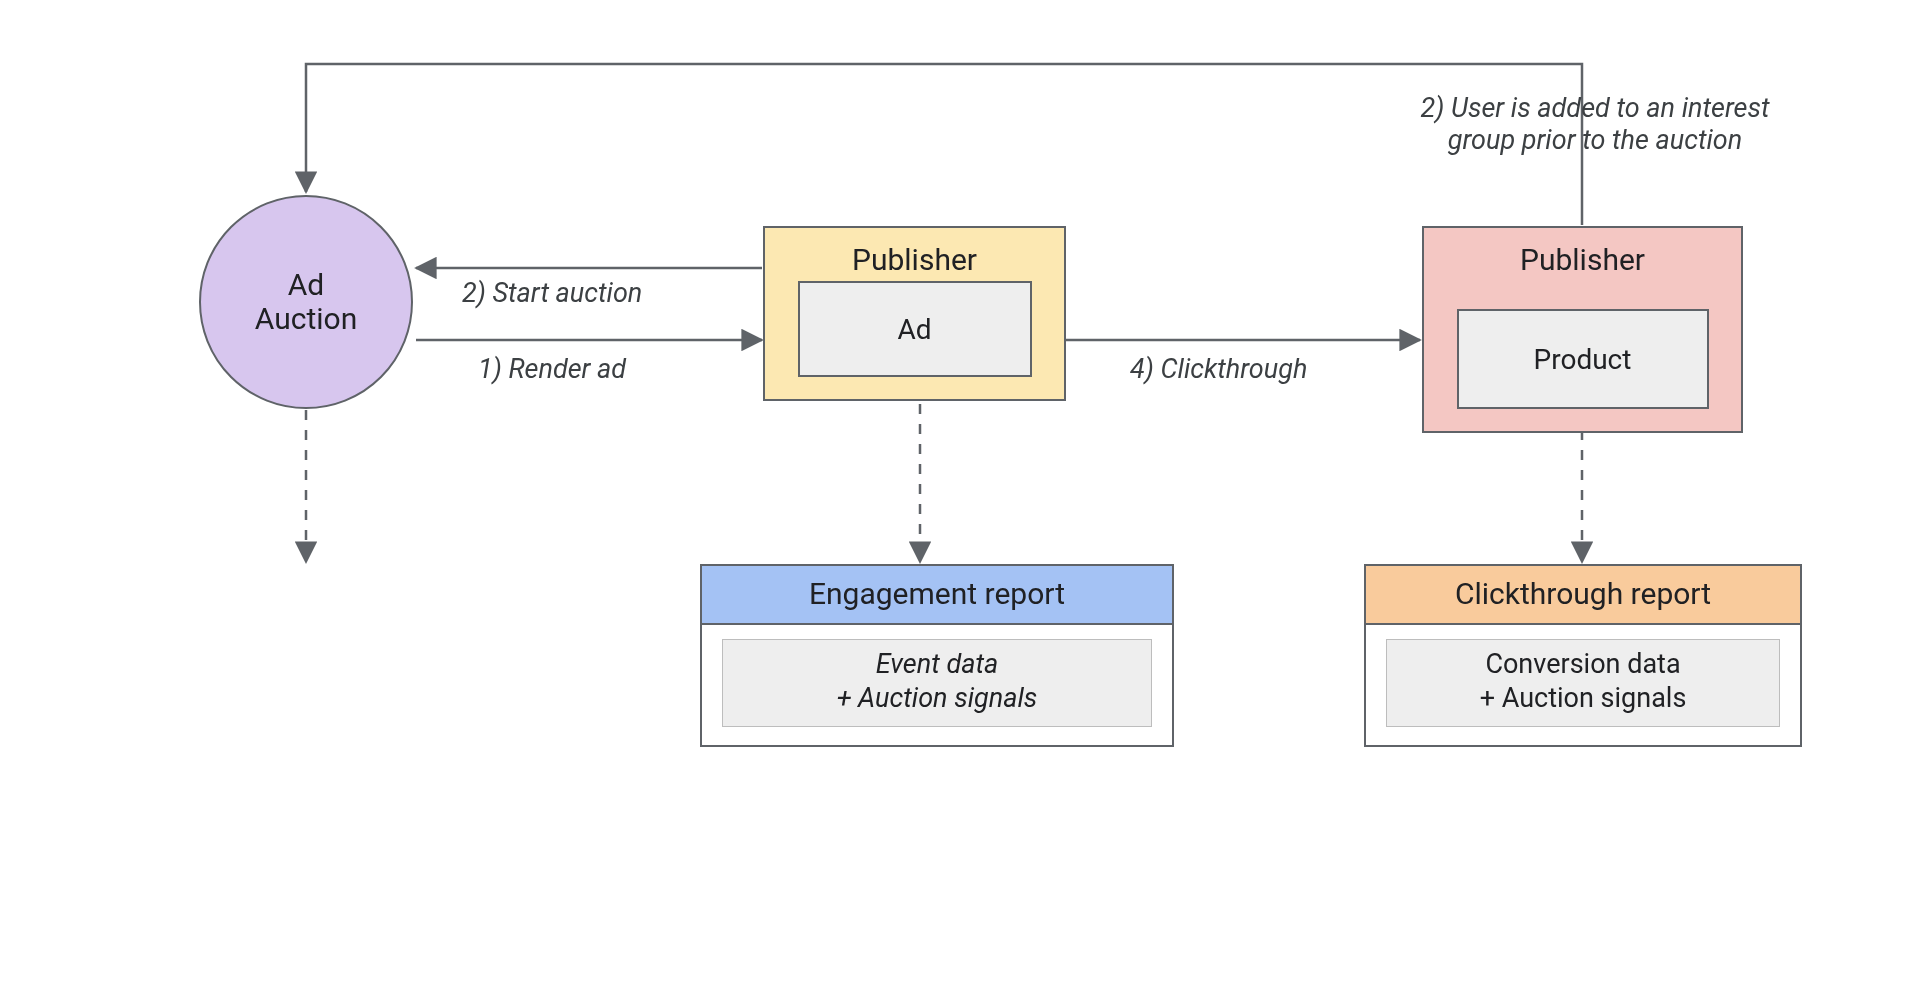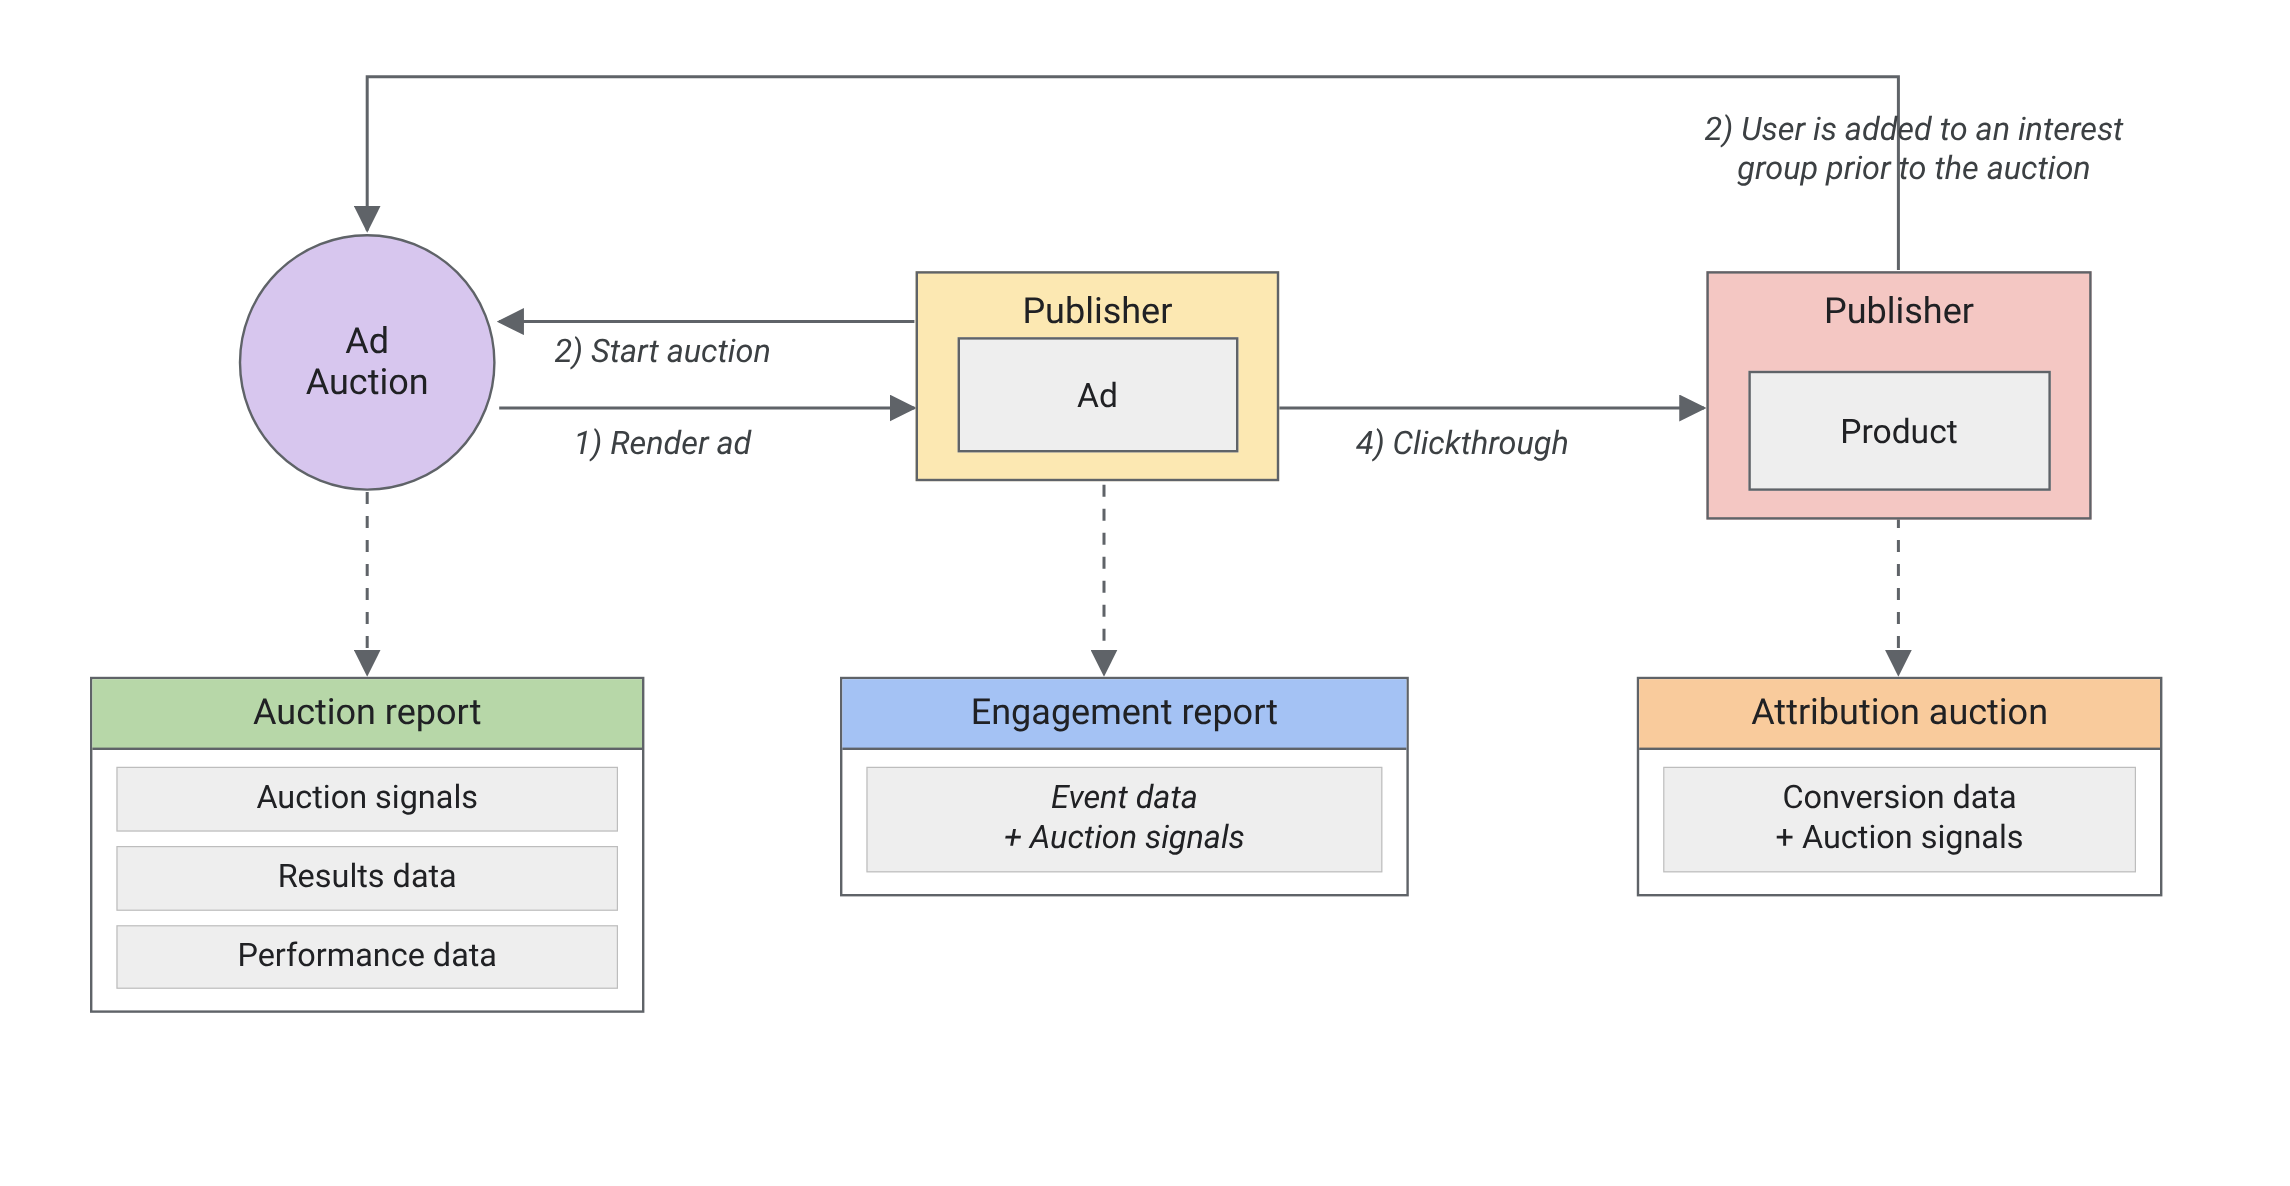--- a/index.html
+++ b/index.html
@@ -130,39 +130,31 @@
     </div>
   </div>
 
   <div class="node entity-box" style="left:1422px; top:226px; width:321px; background:#f4c7c3;">
     <div class="entity-title">Publisher</div>
     <div class="entity-inner" style="width:252px; height:100px;margin-top:32px;">
       <span>Product</span>
     </div>
   </div>
 
-  <div class="node report" style="left:75px; top:564px; width:462px;">
-    <div class="report-header" style="background:#b7d7a8;">Auction report</div>
-    <div class="report-body">
-      <div class="report-item">Auction signals</div>
-      <div class="report-item">Results data</div>
-      <div class="report-item">Performance data</div>
-    </div>
-  </div>
 
   <div class="node report" style="left:700px; top:564px; width:474px;">
     <div class="report-header" style="background:#a4c2f4;">Engagement report</div>
     <div class="report-body">
       <div class="report-item" style="white-space:pre-line;font-style:italic;">Event data
 + Auction signals</div>
     </div>
   </div>
 
   <div class="node report" style="left:1364px; top:564px; width:438px;">
-    <div class="report-header" style="background:#f9cb9c;">Attribution auction</div>
+    <div class="report-header" style="background:#f9cb9c;">Clickthrough report</div>
     <div class="report-body">
       <div class="report-item" style="white-space:pre-line;">Conversion data
 + Auction signals</div>
     </div>
   </div>
 
   <div class="flow-label" style="left:1380px; top:92px; text-align:center; white-space:normal; width:430px;">
     <span>2) User is added to an interest</span><br>
     <span>group prior to the auction</span>
   </div>

